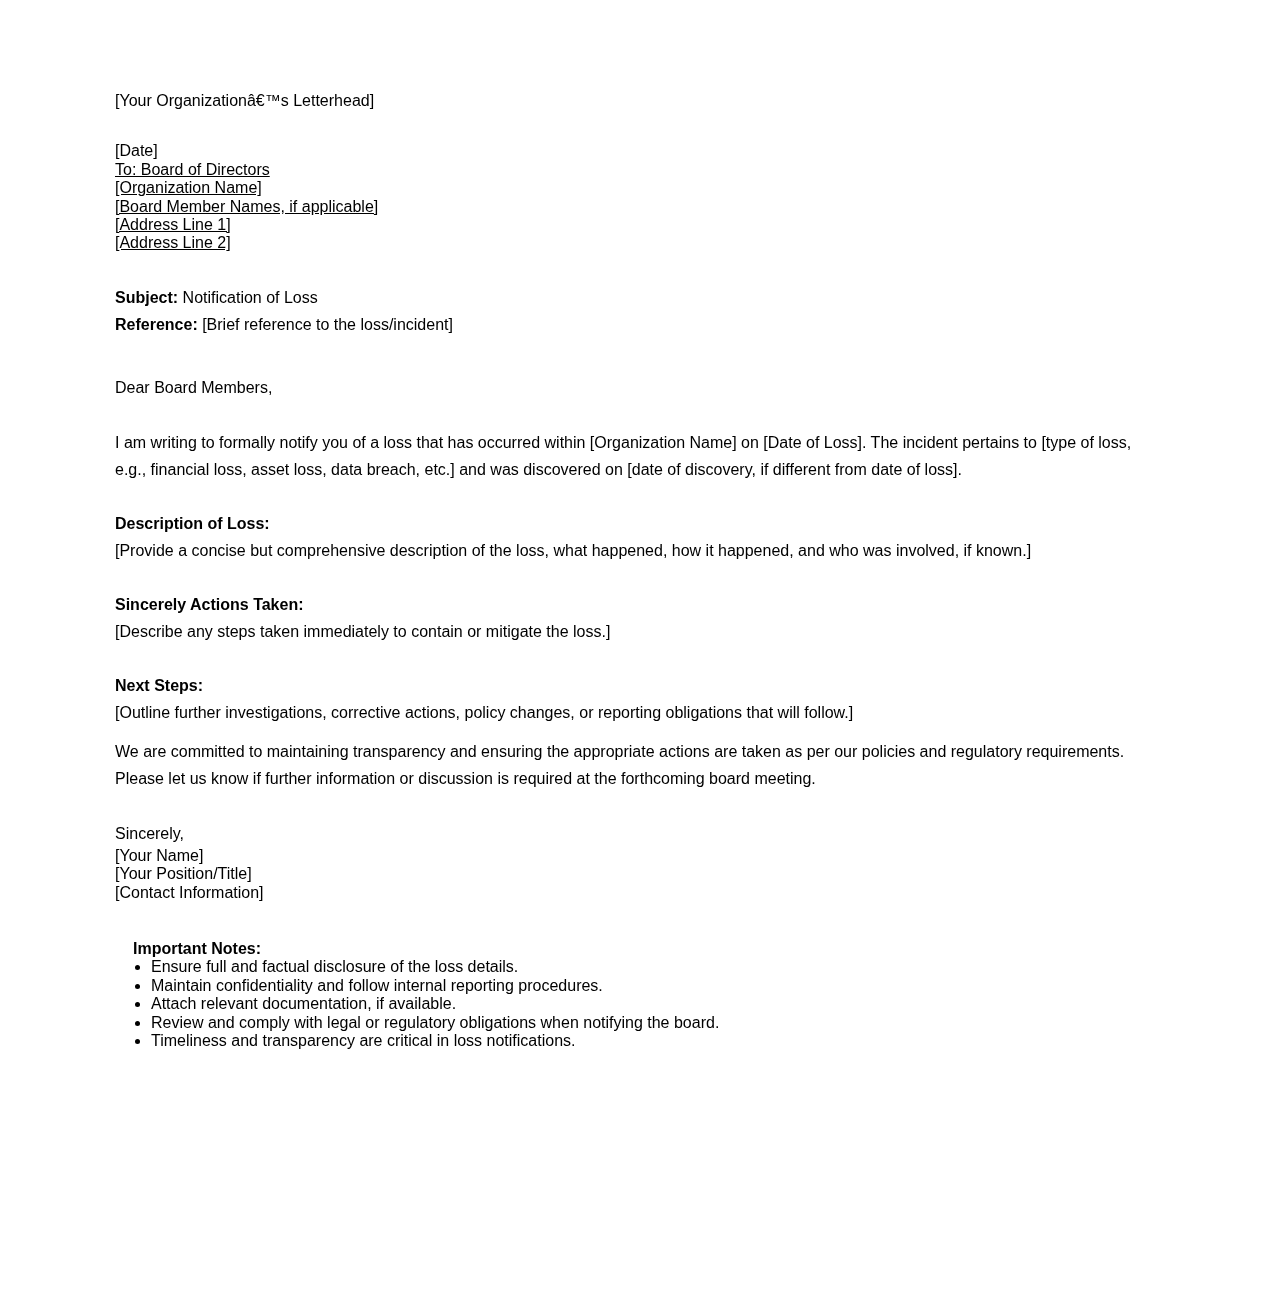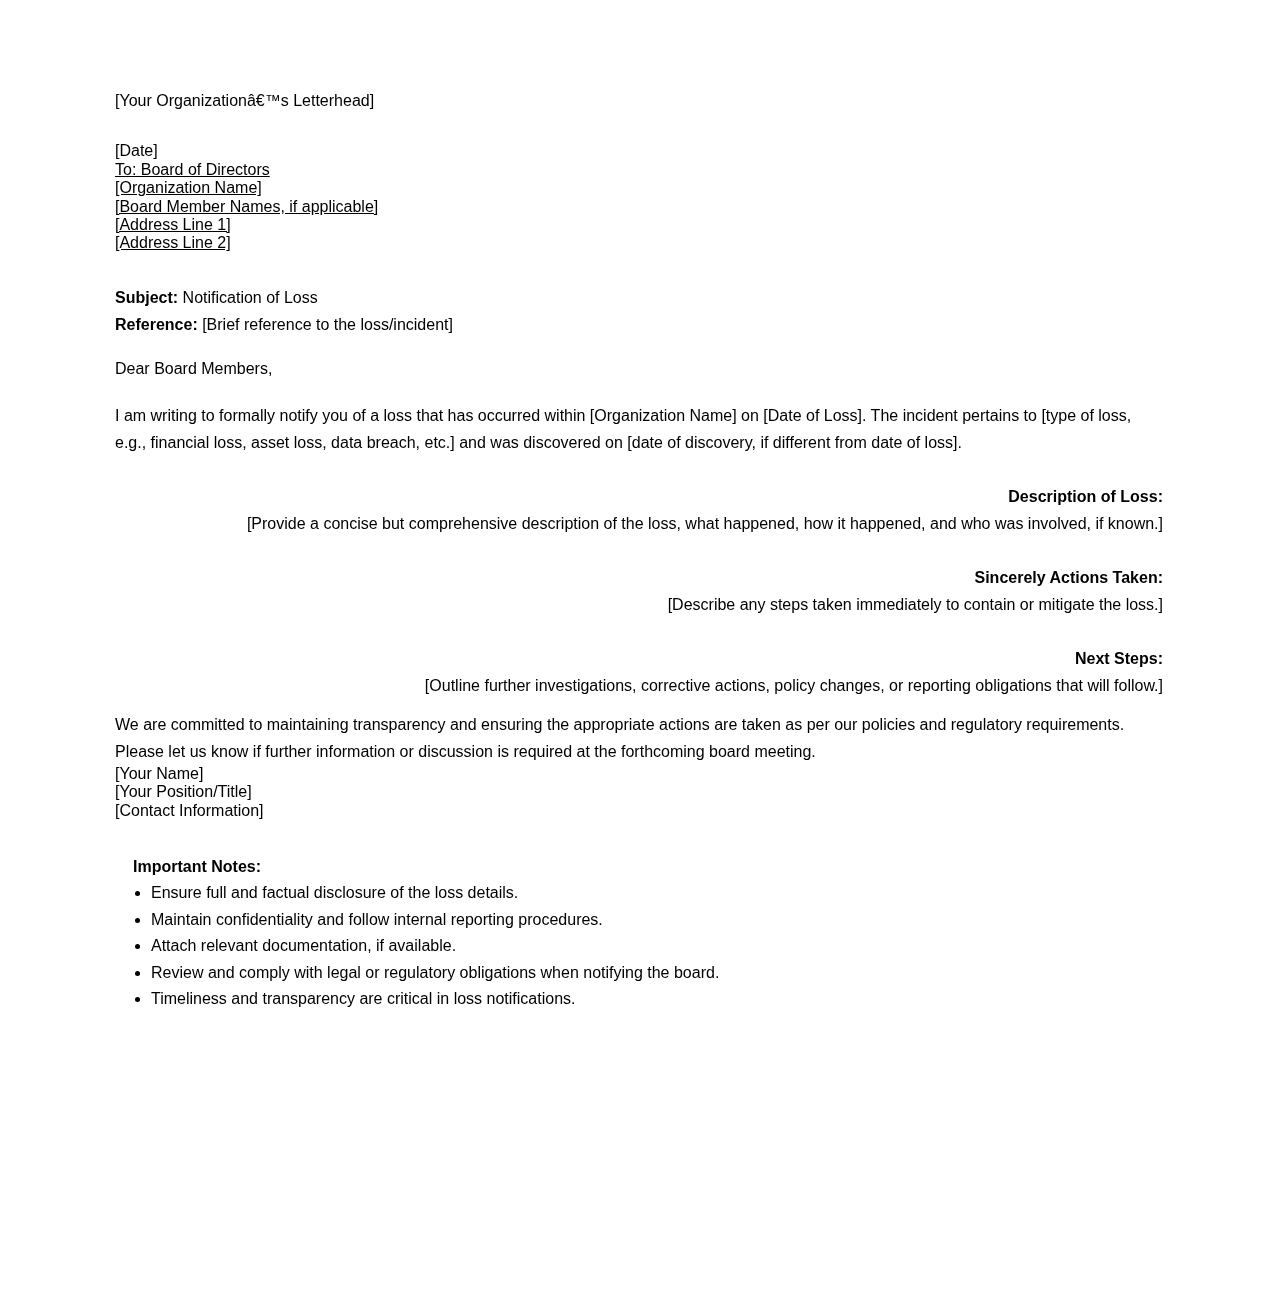--- a/index.html
+++ b/index.html
@@ -29,39 +29,38 @@
   }
   .tight {
     line-height: 18.4px;
   }
   .loose {
     line-height: 27px;
   }
   .mt-date      { margin-top: 32px; }
   .mt-recipient { margin-top: 33px; text-decoration: underline; }
   .mt-subject   { margin-top: 31px; }
-  .mt-salute    { margin-top: 17px; }
-  .mt-intro     { margin-top: 20px; }
-  .mt-section   { margin-top: 27px; text-align: right; }
+  .mt-salute    { margin-top: 36px; }
+  .mt-intro     { margin-top: 28px; }
+  .mt-section   { margin-top: 27px; }
   .mt-closing   { margin-top: 12px; }
   .mt-signoff   { margin-top: 28px; }
   .mt-signature { margin-top: 14px; }
   .notes {
     margin-top: 38px;
     margin-left: 18px;
     line-height: 18.4px;
   }
   .notes ul {
     margin: 0;
     padding: 0 0 0 18px;
     list-style-type: disc;
   }
   .notes li {
     line-height: 18.4px;
-    margin-top: 8px;
   }
   b, strong { font-weight: bold; }
 </style>
 </head>
 <body>
 
 <div class="page">
   <div class="letter">
 
     <p class="tight">[Your Organizationâ€™s Letterhead]</p>
@@ -101,20 +100,21 @@
     </p>
 
     <p class="loose mt-section">
       <strong>Next Steps:</strong>
       <br>
       <span>[Outline further investigations, corrective actions, policy changes, or reporting obligations that will follow.]</span>
     </p>
 
     <p class="loose mt-closing">We are committed to maintaining transparency and ensuring the appropriate actions are taken as per our policies and regulatory requirements. Please let us know if further information or discussion is required at the forthcoming board meeting.</p>
 
+    <p class="loose mt-signoff">Sincerely,</p>
 
     <div class="block tight mt-signature">
       <div>[Your Name]</div>
       <div>[Your Position/Title]</div>
       <div>[Contact Information]</div>
     </div>
 
     <div class="notes">
       <strong>Important Notes:</strong>
       <ul>

